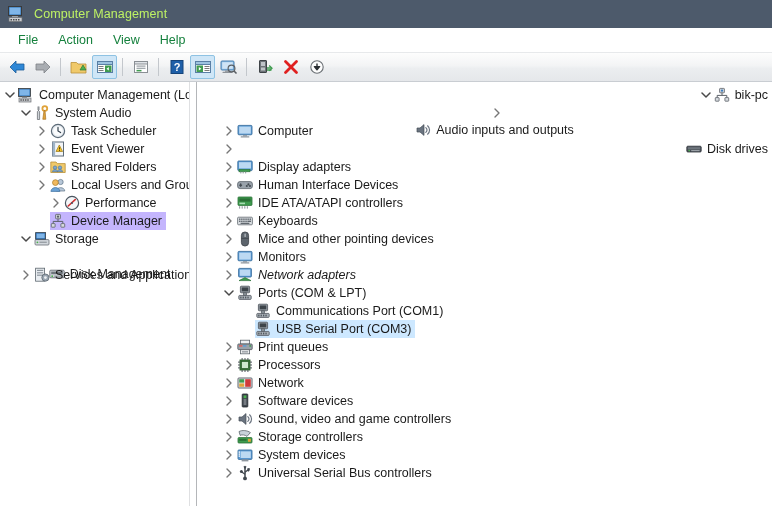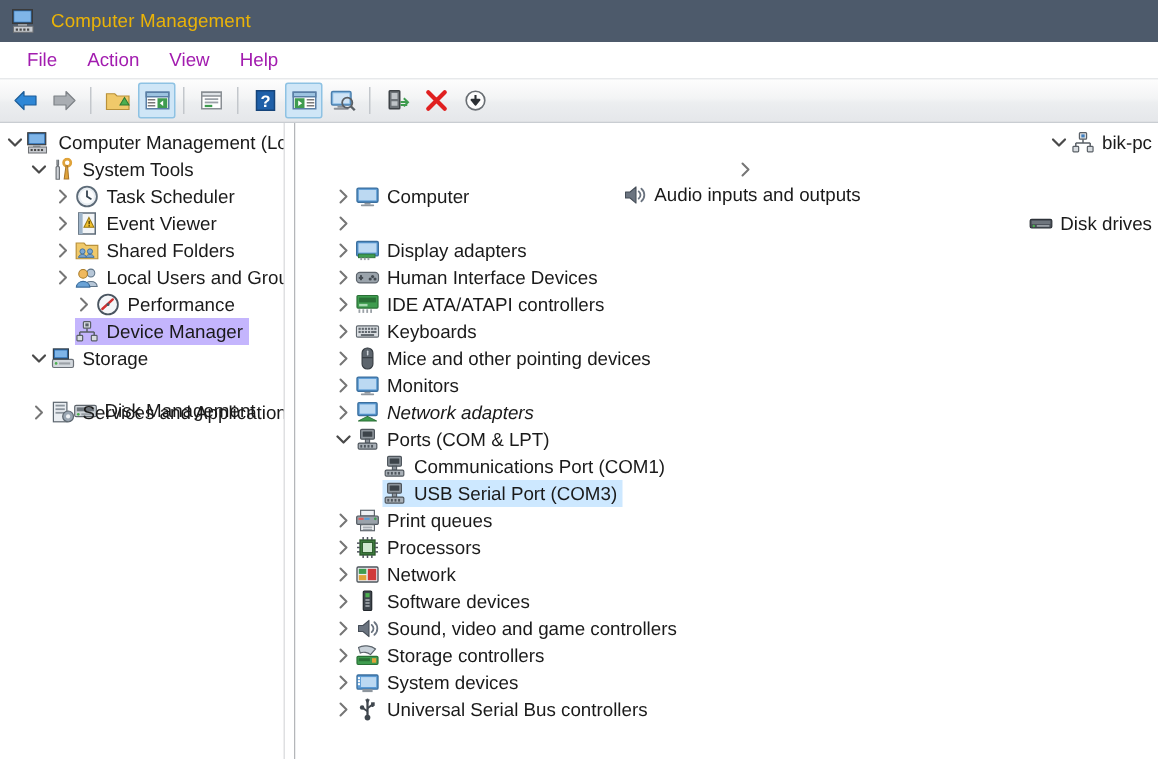--- a/index.html
+++ b/index.html
@@ -10,29 +10,29 @@
     -webkit-font-smoothing:antialiased;
   }
   .window{width:772px;height:506px;position:relative;display:flex;flex-direction:column;background:#fff;}
 
   
   .titlebar{
     height:28px;min-height:28px;background:#4d5a6b;
     display:flex;align-items:center;padding-left:8px;box-sizing:border-box;
   }
   .title-icon{width:17px;height:16px;position:relative;margin-right:9px;flex:none;}
-  .title-text{color:#eab308;font-size:12.5px;letter-spacing:.1px;}
+  .title-text{color:#bef264;font-size:12.5px;letter-spacing:.1px;}
 
   
   .menubar{
     height:24px;min-height:24px;background:#fff;display:flex;align-items:center;
     padding-left:8px;box-sizing:border-box;
   }
   .menuitem{
-    padding:3px 10px;font-size:12.5px;color:#a21caf;cursor:default;border-radius:2px;
+    padding:3px 10px;font-size:12.5px;color:#15803d;cursor:default;border-radius:2px;
   }
 
   
   .toolbar{
     height:30px;min-height:30px;
     background:linear-gradient(to bottom,#fdfdfd 0%,#f3f4f5 45%,#eceef0 55%,#e5e7ea 100%);
     border-top:1px solid #e7e9eb;border-bottom:1px solid #c9cdd2;
     display:flex;align-items:center;padding:0 4px;box-sizing:border-box;gap:1px;
   }
   .tbtn{
@@ -230,21 +230,21 @@
               <svg width="10" height="8" viewBox="0 0 10 8">
                 <path d="M1 2 L5 6 L9 2" fill="none" stroke="#4a4a4a" stroke-width="1.5" stroke-linecap="round" stroke-linejoin="round"></path>
               </svg>
             </span>
             <span class="hl">
               <span class="ico"><svg width="16" height="16" viewBox="0 0 16 16">
                   <path d="M4 1.5 L4 5 L5.6 6.5 L5.6 14.5 L3.4 14.5 L3.4 6.5 L5 5 L5 1.5" fill="#cfd3d8" stroke="#6d7277" stroke-width=".8" stroke-linejoin="round"></path>
                   <circle cx="10.8" cy="3.5" r="2.4" fill="none" stroke="#e0a33a" stroke-width="1.8"></circle>
                   <path d="M10 5.5 L8.8 14.3 L11.8 14.3 L11 5.5 Z" fill="#e0a33a" stroke="#a9762a" stroke-width=".7"></path>
                 </svg></span>
-              <span class="lbl">System Tools</span>
+              <span class="lbl">System Audio</span>
             </span>
           </div>
           <div class="row" style="padding-left: 34px;">
             <span class="chev">
               <svg width="8" height="10" viewBox="0 0 8 10">
                 <path d="M2 1 L6 5 L2 9" fill="none" stroke="#767676" stroke-width="1.35" stroke-linecap="round" stroke-linejoin="round"></path>
               </svg>
             </span>
             <span class="hl">
               <span class="ico"><svg width="16" height="16" viewBox="0 0 16 16">

